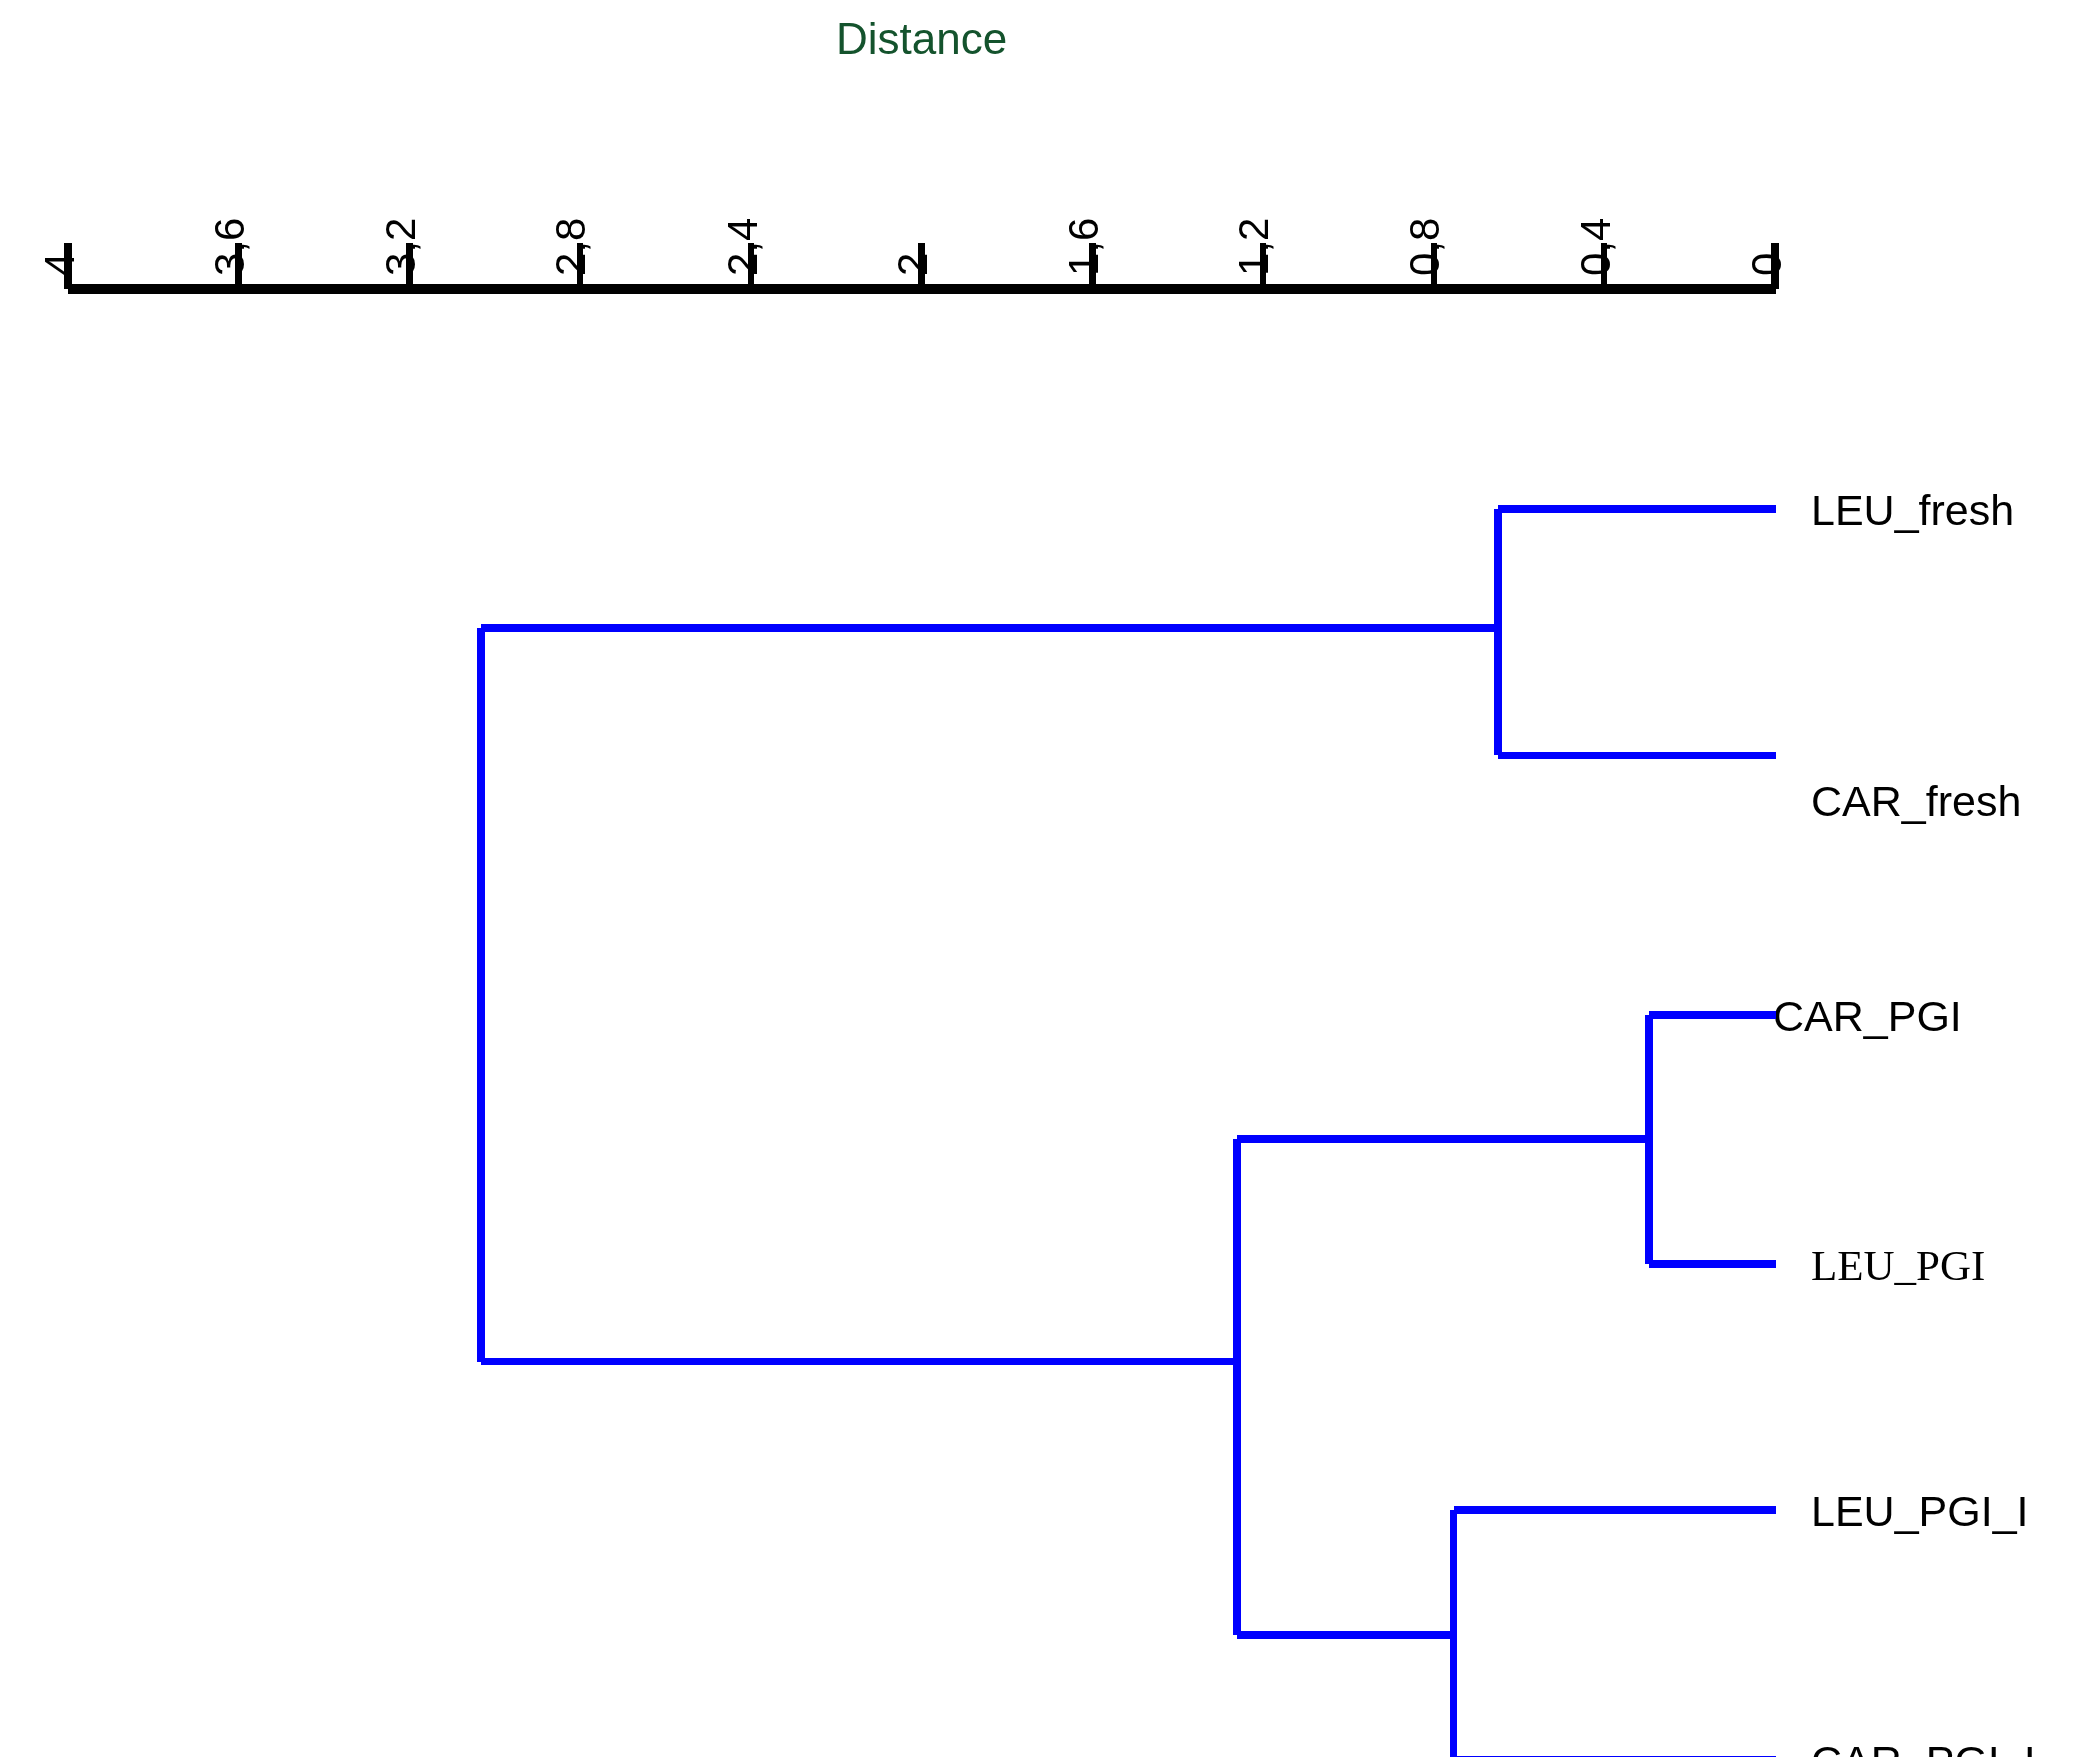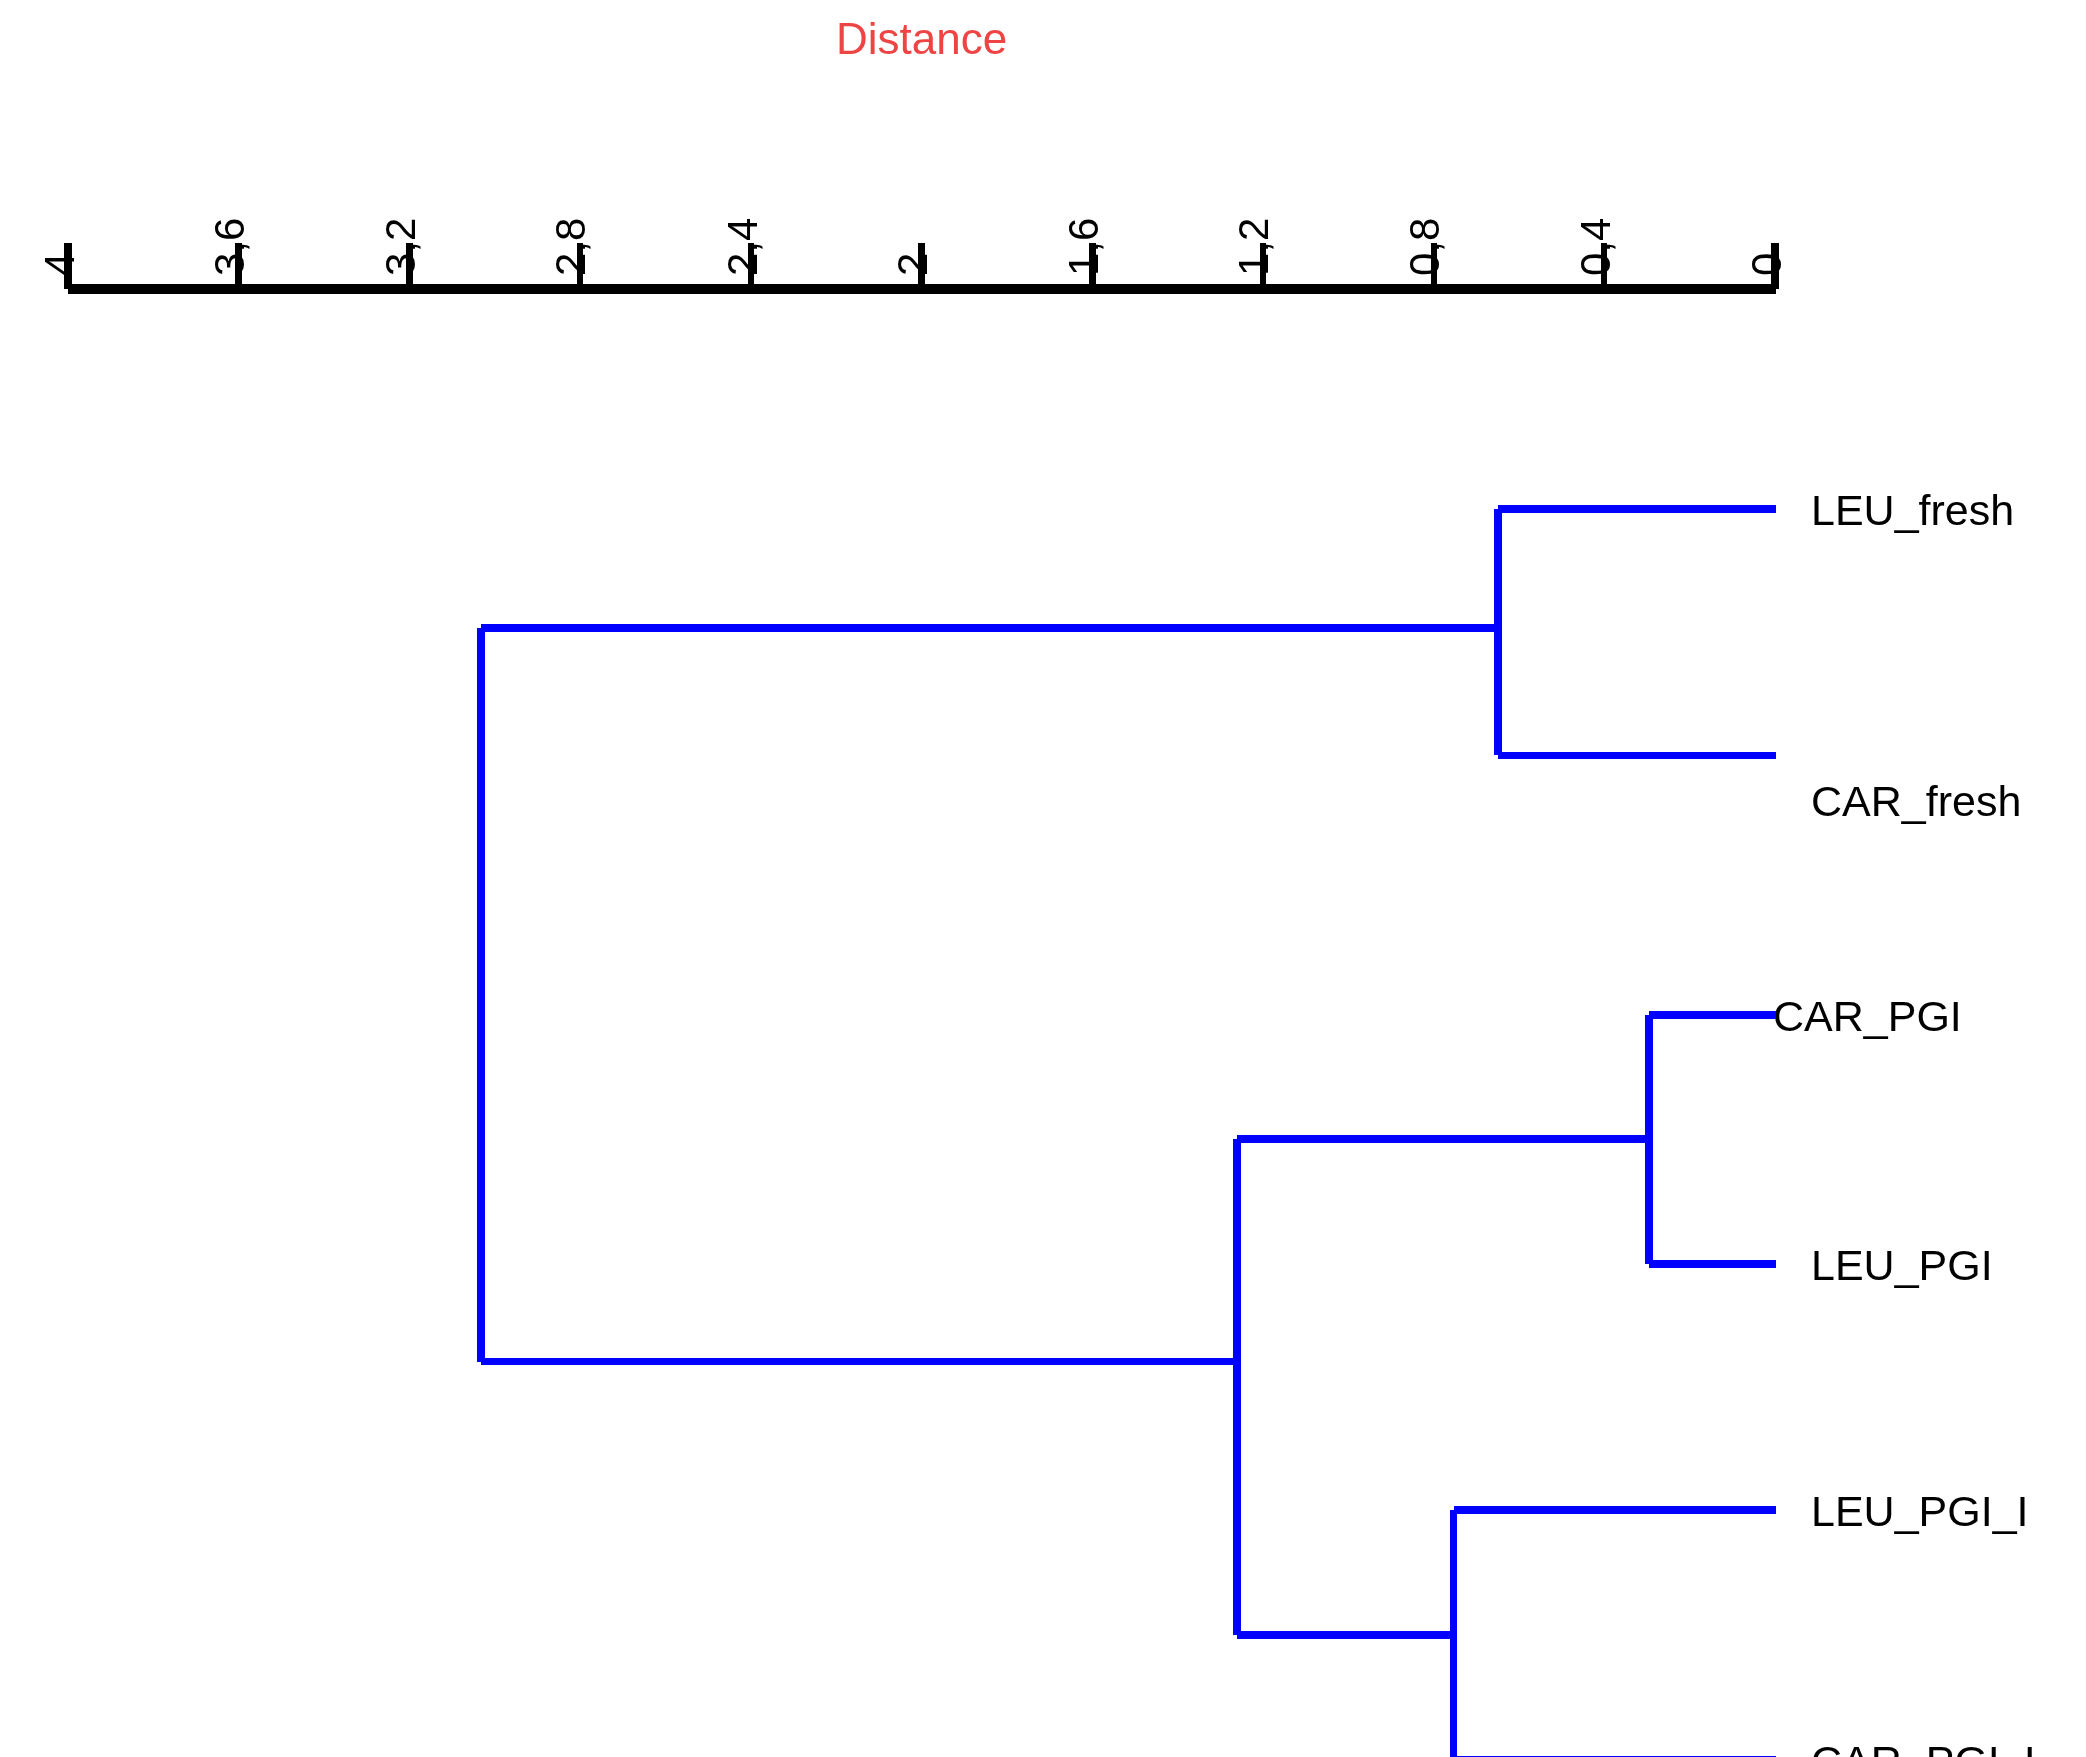--- a/index.html
+++ b/index.html
@@ -24,21 +24,21 @@
     top: 0;
     width: 2087px;
     height: 1758px;
     display: block;
   }
   .axis-title {
     position: absolute;
     font-size: 44px;
     letter-spacing: 0px;
     white-space: nowrap;
-    color: #ef4444;
+    color: #14532d;
   }
   .tick-label {
     position: absolute;
     font-size: 42px;
     white-space: nowrap;
     color: #000000;
     transform-origin: left bottom;
     transform: rotate(-90deg);
   }
   .leaf-label {
@@ -66,21 +66,21 @@
       <div class="tick-label" style="left: 1278px; top: 228px;">1,2</div>
       <div class="tick-label" style="left: 1449px; top: 228px;">0,8</div>
       <div class="tick-label" style="left: 1620px; top: 228px;">0,4</div>
       <div class="tick-label" style="left: 1791px; top: 228px;">0</div>
     </div>
 
   <div id="leaf-labels">
       <div class="leaf-label" style="left: 1811px; top: 486px; text-align: right;">LEU_fresh</div>
       <div class="leaf-label" style="left: 1811px; top: 733px; margin-top: 44px;">CAR_fresh</div>
       <div class="leaf-label" style="left: 1773px; top: 992px;">CAR_PGI</div>
-      <div class="leaf-label" style="left: 1811px; top: 1241px;">LEU_PGI</div>
+      <div class="leaf-label" style="left: 1811px; top: 1241px; font-family: Liberation Serif, serif;">LEU_PGI</div>
       <div class="leaf-label" style="left: 1811px; top: 1487px; text-align: center;">LEU_PGI_I</div>
       <div class="leaf-label" style="left: 1811px; top: 1737px;">CAR_PGI_I</div>
     </div>
 
   <svg id="plot-svg" viewBox="0 0 2965 2497" preserveAspectRatio="none" xmlns="http://www.w3.org/2000/svg">
     <g id="axis-group">
         <line x1="97" y1="411" x2="2523" y2="411" stroke="#000000" stroke-width="14" shape-rendering="crispEdges"></line>
         <line x1="97" y1="345" x2="97" y2="411" stroke="#000000" stroke-width="11" shape-rendering="crispEdges"></line>
         <line x1="339" y1="345" x2="339" y2="411" stroke="#000000" stroke-width="9" shape-rendering="crispEdges"></line>
         <line x1="582" y1="345" x2="582" y2="411" stroke="#000000" stroke-width="9" shape-rendering="crispEdges"></line>

